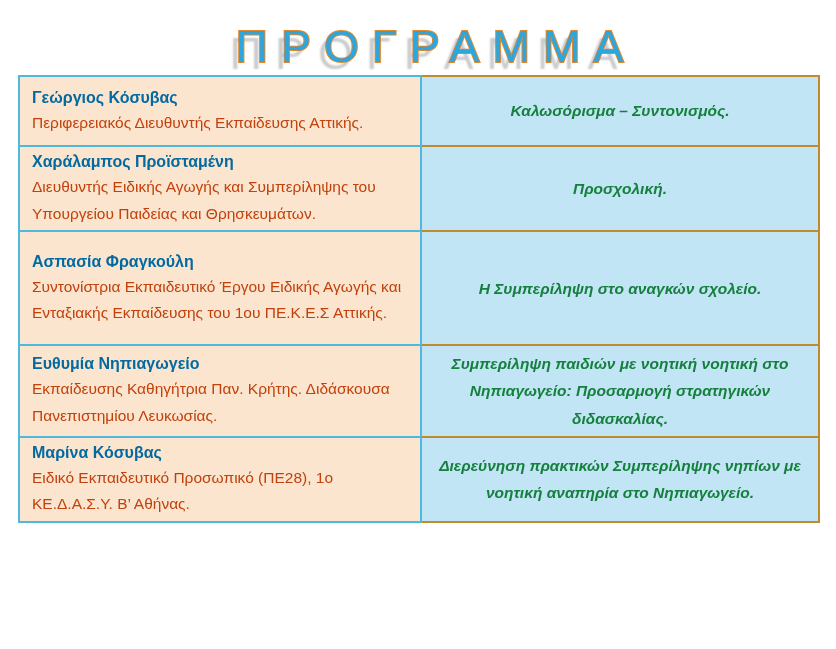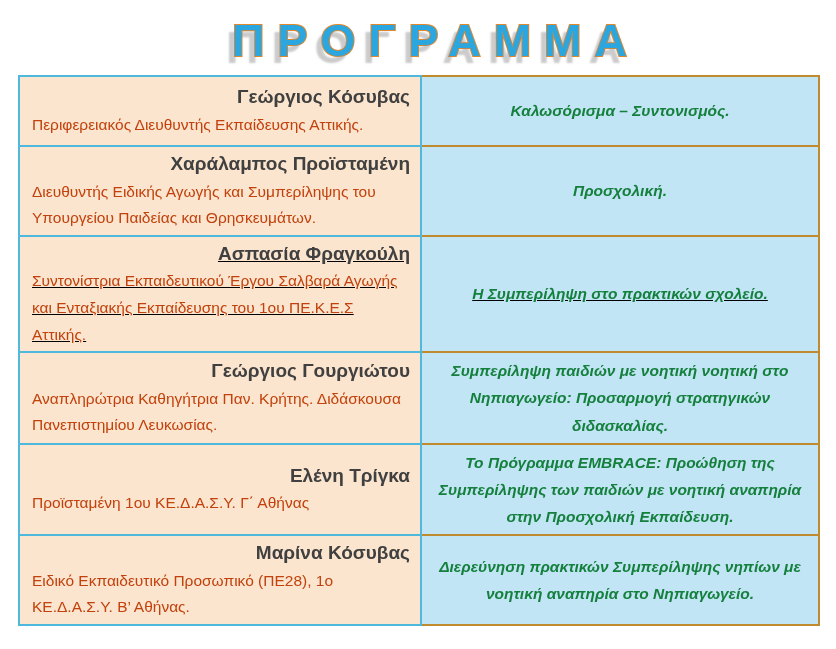--- a/index.html
+++ b/index.html
@@ -16,28 +16,29 @@
     position: absolute;
     top: 18px;
     left: 0;
     width: 100%;
     text-align: center;
     line-height: 1;
   }
   .title-text {
     display: inline-block;
     font-size: 45px;
-    font-weight: bold;
+    font-weight: normal;
     letter-spacing: 13px;
     color: #2CA6DF;
     -webkit-text-stroke: 2px #E0882D;
     paint-order: stroke fill;
     text-shadow: -6px 7px 2px rgba(140,140,140,0.45);
     transform: translateX(18px);
     white-space: nowrap;
+    margin-top: 6px;
   }
   table.program {
     position: absolute;
     top: 75px;
     left: 18px;
     width: 800px;
     border-collapse: collapse;
     table-layout: fixed;
   }
   td {
@@ -56,34 +57,33 @@
     border-left: 2px solid #4FB9DD;
     padding: 4px 16px;
     text-align: center;
     font-weight: bold;
     font-style: italic;
     font-size: 15.5px;
     line-height: 1.75;
     color: #15803d;
   }
   .speaker-name {
-    font-size: 19px;
+    font-size: 16px;
     font-weight: bold;
-    color: #404040;
+    color: #0369a1;
     line-height: 1.5;
-    text-align: right;
   }
   .speaker-role {
     font-size: 15.5px;
     color: #c2410c;
     line-height: 1.72;
   }
   tr.r1 { height: 70px; }
   tr.r2 { height: 66px; }
-  tr.r3 { height: 114px; text-decoration: underline; }
+  tr.r3 { height: 114px; }
   tr.r4 { height: 80px; }
   tr.r5 { height: 80px; }
   tr.r6 { height: 77px; }
   tr.r7 { height: 80px; }
 </style>
 </head>
 <body>
 
 <div class="page">
 
@@ -103,37 +103,30 @@
       <tr class="r2">
         <td class="speaker">
           <div class="speaker-name">Χαράλαμπος Προϊσταμένη</div>
           <div class="speaker-role">Διευθυντής Ειδικής Αγωγής και Συμπερίληψης του Υπουργείου Παιδείας και Θρησκευμάτων.</div>
         </td>
         <td class="topic">Προσχολική.</td>
       </tr>
       <tr class="r3">
         <td class="speaker">
           <div class="speaker-name">Ασπασία Φραγκούλη</div>
-          <div class="speaker-role">Συντονίστρια Εκπαιδευτικού Έργου Σαλβαρά Αγωγής και Ενταξιακής Εκπαίδευσης  του 1ου ΠΕ.Κ.Ε.Σ Αττικής.</div>
+          <div class="speaker-role">Συντονίστρια Εκπαιδευτικό Έργου Ειδικής Αγωγής και Ενταξιακής Εκπαίδευσης  του 1ου ΠΕ.Κ.Ε.Σ Αττικής.</div>
         </td>
-        <td class="topic">Η Συμπερίληψη στο πρακτικών σχολείο.</td>
+        <td class="topic">Η Συμπερίληψη στο αναγκών σχολείο.</td>
       </tr>
       <tr class="r4">
         <td class="speaker">
-          <div class="speaker-name">Γεώργιος Γουργιώτου</div>
-          <div class="speaker-role">Αναπληρώτρια Καθηγήτρια Παν. Κρήτης. Διδάσκουσα Πανεπιστημίου  Λευκωσίας.</div>
+          <div class="speaker-name">Ευθυμία Νηπιαγωγείο</div>
+          <div class="speaker-role">Εκπαίδευσης Καθηγήτρια Παν. Κρήτης. Διδάσκουσα Πανεπιστημίου  Λευκωσίας.</div>
         </td>
         <td class="topic">Συμπερίληψη παιδιών με νοητική νοητική στο Νηπιαγωγείο: Προσαρμογή στρατηγικών διδασκαλίας.</td>
-      </tr>
-      <tr class="r6">
-        <td class="speaker">
-          <div class="speaker-name">Ελένη Τρίγκα</div>
-          <div class="speaker-role">Προϊσταμένη 1ου ΚΕ.Δ.Α.Σ.Υ. Γ΄ Αθήνας</div>
-        </td>
-        <td class="topic">Το Πρόγραμμα EMBRACE: Προώθηση της Συμπερίληψης των παιδιών με νοητική αναπηρία στην Προσχολική Εκπαίδευση.</td>
       </tr>
       <tr class="r7">
         <td class="speaker">
           <div class="speaker-name">Μαρίνα Κόσυβας</div>
           <div class="speaker-role">Ειδικό Εκπαιδευτικό Προσωπικό (ΠΕ28), 1ο ΚΕ.Δ.Α.Σ.Υ. Β’ Αθήνας.</div>
         </td>
         <td class="topic">Διερεύνηση πρακτικών Συμπερίληψης νηπίων με νοητική αναπηρία στο Νηπιαγωγείο.</td>
       </tr>
     </tbody>
   </table>

